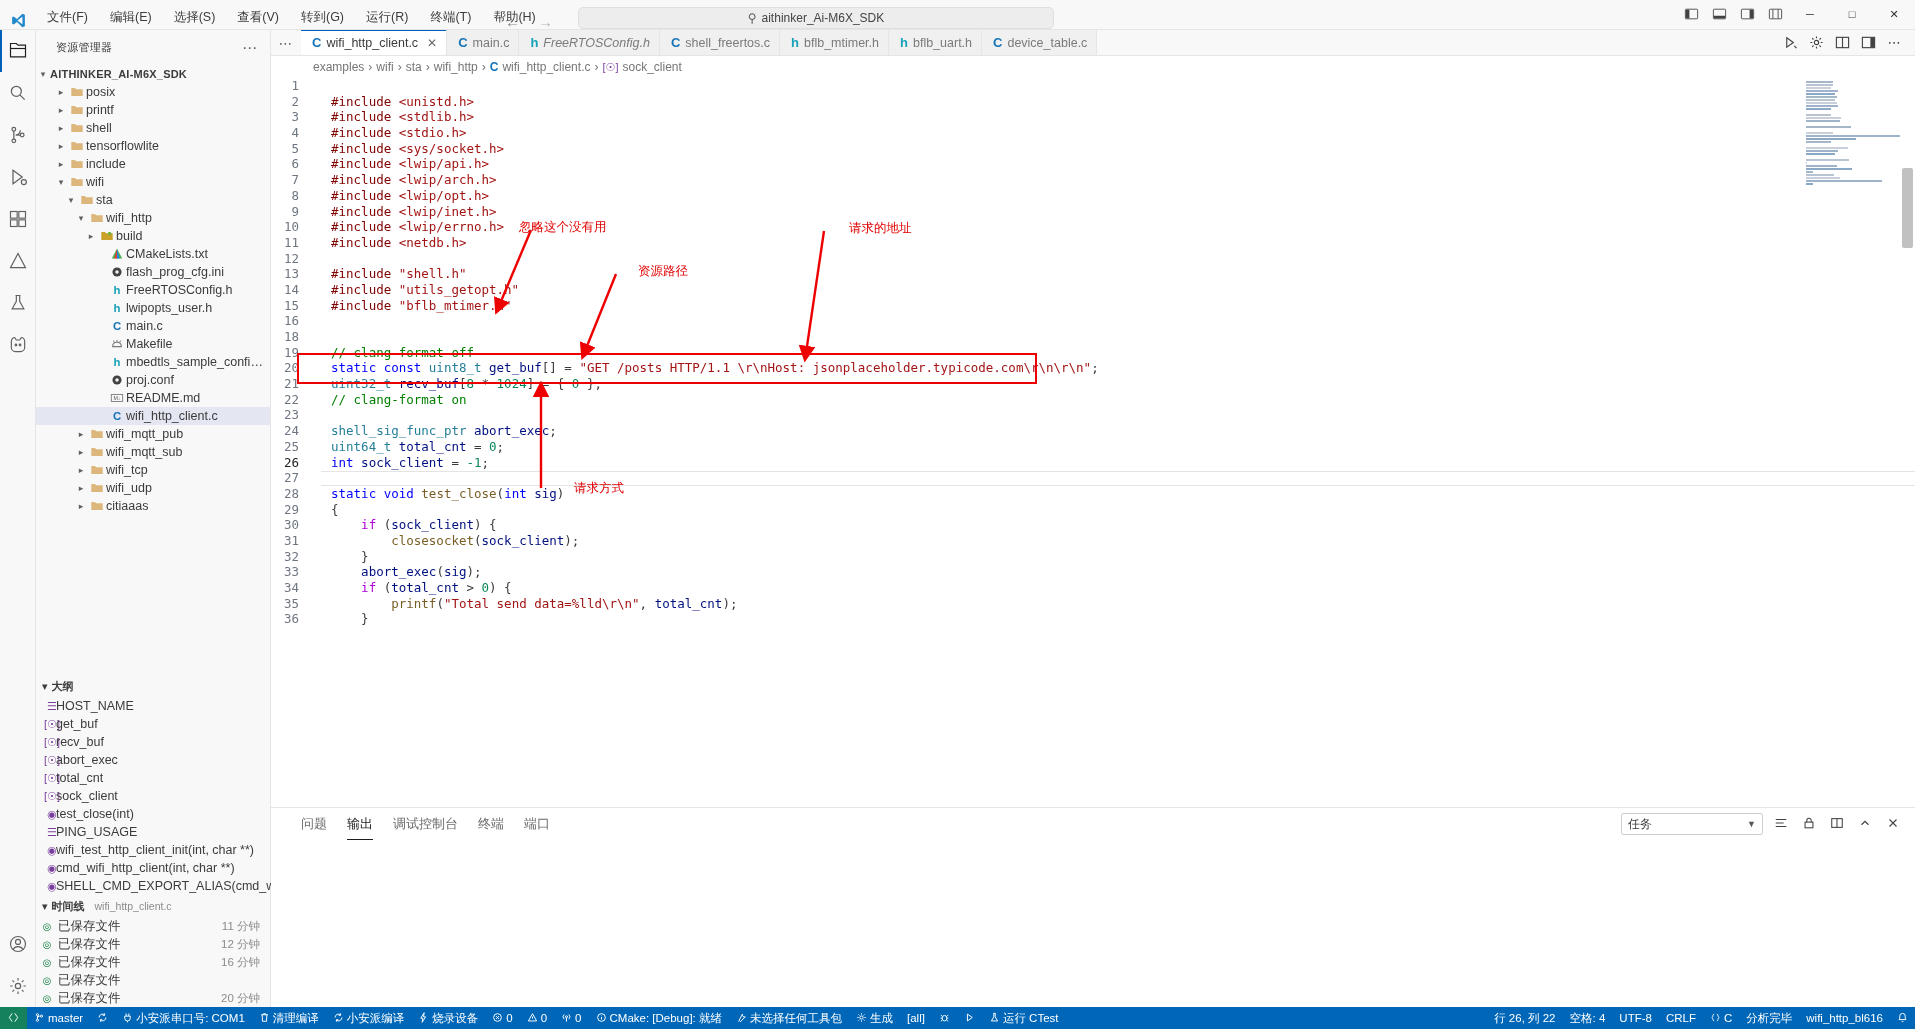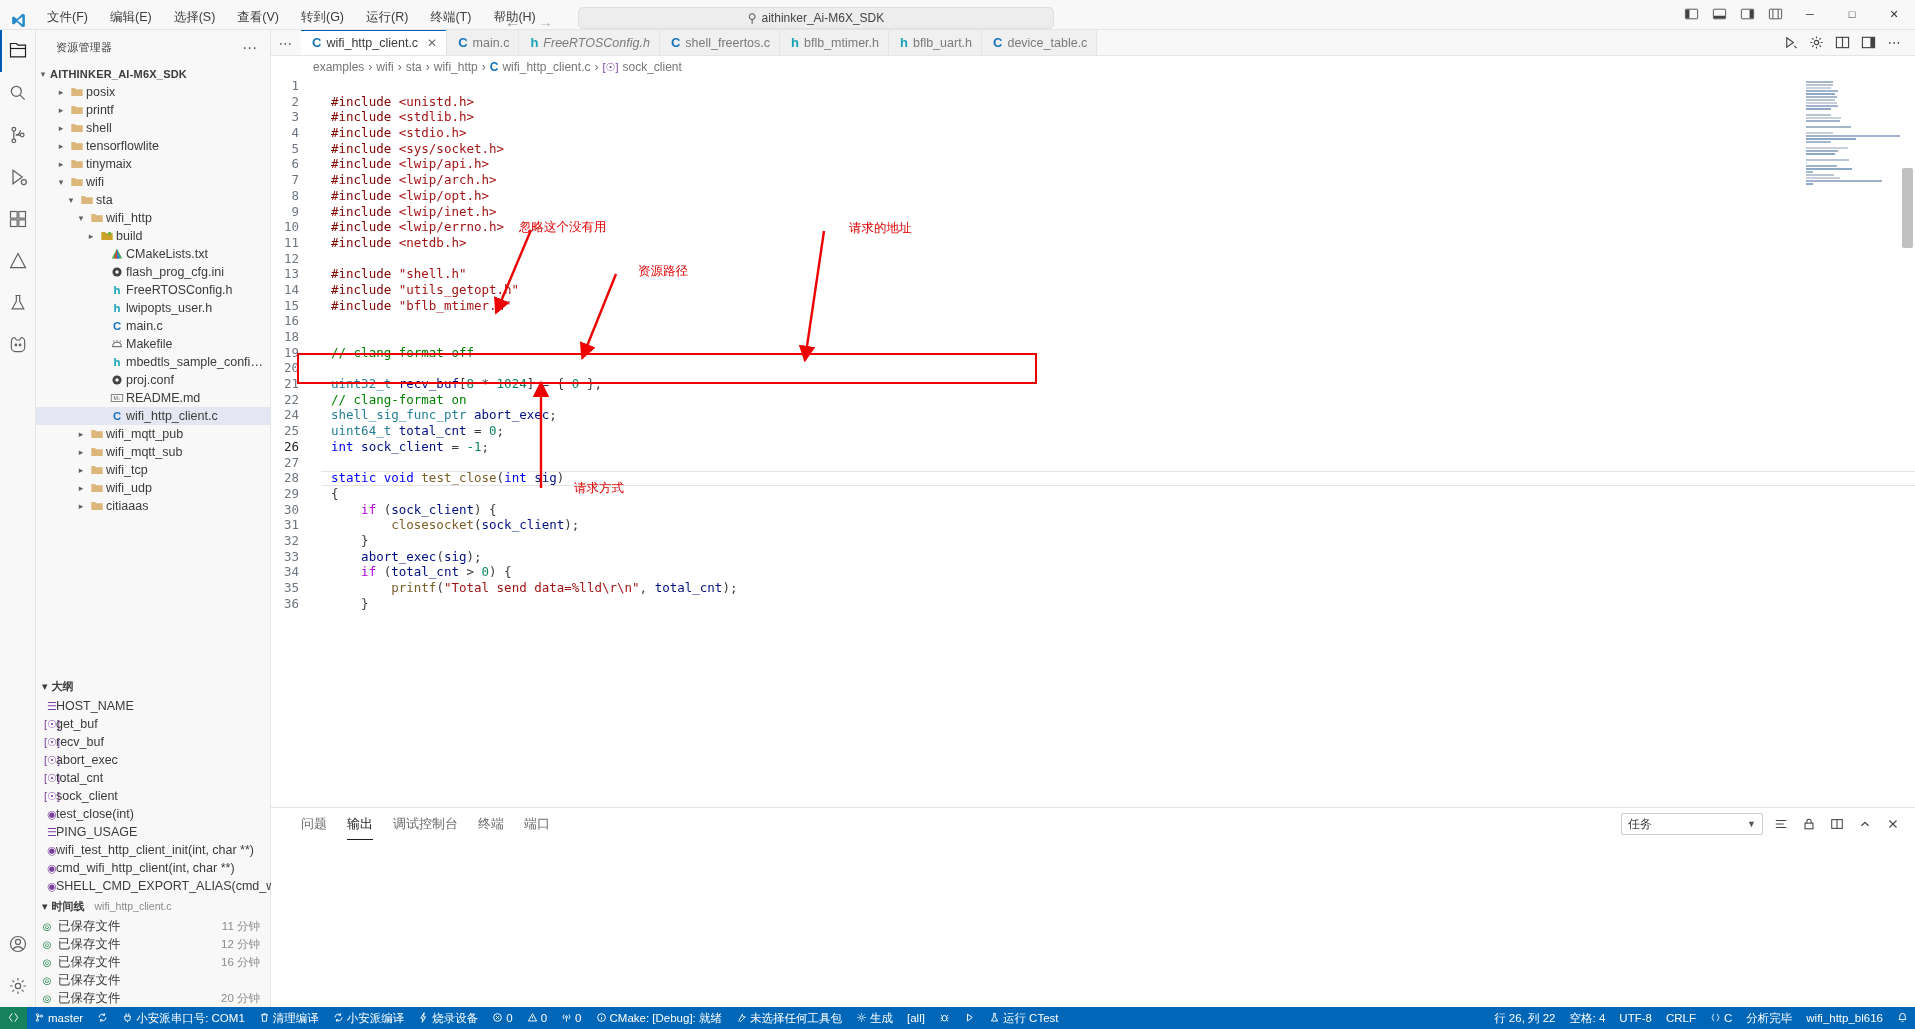--- a/index.html
+++ b/index.html
@@ -147,21 +147,21 @@
   .anno { position: absolute; color: #e00000; font-size: 12.5px; font-family: "DejaVu Sans", sans-serif; white-space: nowrap; }
   .redbox { position: absolute; border: 2px solid #ee0000; pointer-events: none; }
   .ovl { position: absolute; left: 0; top: 0; width: 100%; height: 100%; pointer-events: none; }
 
   
   .panel { height: 200px; border-top: 1px solid #e5e5e5; background: #ffffff; display: flex; flex-direction: column; flex: none; }
   .panel-head { height: 32px; display: flex; align-items: center; padding-left: 20px; flex: none; }
   .ptab { font-size: 13px; color: #6b6b6b; padding: 0 10px; height: 32px; display: flex; align-items: center; position: relative; }
   .ptab.active { color: #1f1f1f; }
   .ptab.active:after { content: ""; position: absolute; left: 10px; right: 10px; bottom: 0; height: 1px; background: #1f1f1f; }
-  .panel-right { margin-left: auto; display: flex; align-items: center; gap: 8px; padding-right: 12px; }
+  .panel-right { margin-left: auto; display: flex; gap: 8px; padding-right: 12px; }
   .psel {
     width: 142px; height: 22px; background: #ffffff; border: 1px solid #cecece; border-radius: 2px;
     display: flex; align-items: center; padding: 0 6px; font-size: 12px; color: #3b3b3b;
   }
   .psel .cd { margin-left: auto; font-size: 9px; color: #555; }
   .pico { width: 20px; height: 20px; display: flex; align-items: center; justify-content: center; color: #424242; }
   .pico svg { width: 14px; height: 14px; }
   .panel-body { flex: 1; }
 
   
@@ -356,21 +356,21 @@
             </span>
             <span class="lbl">tensorflowlite</span>
           </div>
           <div class="row" style="padding-left: 18px;">
             <span class="twisty">▸</span>
             <span class="ficon">
               <svg viewBox="0 0 16 16">
                 <path d="M1.5 3.5h4.2l1.2 1.4h7.6v7.6H1.5z" fill="#dcb67a"></path>
               </svg>
             </span>
-            <span class="lbl">tinymaix</span>
+            <span class="lbl">include</span>
           </div>
           <div class="row" style="padding-left: 18px;">
             <span class="twisty">▾</span>
             <span class="ficon">
               <svg viewBox="0 0 16 16">
                 <path d="M1.5 3.5h4.2l1.2 1.4h7.6v7.6H1.5z" fill="#dcb67a"></path>
               </svg>
             </span>
             <span class="lbl">wifi</span>
           </div>
@@ -734,23 +734,24 @@
             <div class="line"><span class="ln">9</span><span class="ctext"><span class="pp">#include </span><span class="str">&lt;lwip/inet.h&gt;</span></span></div>
             <div class="line"><span class="ln">10</span><span class="ctext"><span class="pp">#include </span><span class="str">&lt;lwip/errno.h&gt;</span></span></div>
             <div class="line"><span class="ln">11</span><span class="ctext"><span class="pp">#include </span><span class="str">&lt;netdb.h&gt;</span></span></div>
             <div class="line"><span class="ln">12</span><span class="ctext"></span></div>
             <div class="line"><span class="ln">13</span><span class="ctext"><span class="pp">#include </span><span class="str">"shell.h"</span></span></div>
             <div class="line"><span class="ln">14</span><span class="ctext"><span class="pp">#include </span><span class="str">"utils_getopt.h"</span></span></div>
             <div class="line"><span class="ln">15</span><span class="ctext"><span class="pp">#include </span><span class="str">"bflb_mtimer.h"</span></span></div>
             <div class="line"><span class="ln">16</span><span class="ctext"></span></div>
             <div class="line"><span class="ln">18</span><span class="ctext"></span></div>
             <div class="line"><span class="ln">19</span><span class="ctext"><span class="cmt">// clang-format off</span></span></div>
-            <div class="line"><span class="ln">20</span></div>
+            <div class="line"><span class="ln">20</span><span class="ctext"><span class="k">static </span><span class="k">const </span><span class="typ">uint8_t </span><span class="id">get_buf</span><span class="pl">[] = </span><span class="str">"GET /posts HTTP/1.1 \r\nHost: jsonplaceholder.typicode.com\r\n\r\n"</span><span class="pl">;</span></span></div>
             <div class="line"><span class="ln">21</span><span class="ctext"><span class="typ">uint32_t </span><span class="id">recv_buf</span><span class="pl">[</span><span class="num">8</span><span class="pl"> * </span><span class="num">1024</span><span class="pl">] = { </span><span class="num">0</span><span class="pl"> };</span></span></div>
             <div class="line"><span class="ln">22</span><span class="ctext"><span class="cmt">// clang-format on</span></span></div>
+            <div class="line"><span class="ln">23</span><span class="ctext"></span></div>
             <div class="line"><span class="ln">24</span><span class="ctext"><span class="typ">shell_sig_func_ptr </span><span class="id">abort_exec</span><span class="pl">;</span></span></div>
             <div class="line"><span class="ln">25</span><span class="ctext"><span class="typ">uint64_t </span><span class="id">total_cnt</span><span class="pl"> = </span><span class="num">0</span><span class="pl">;</span></span></div>
             <div class="line"><span class="ln cur">26</span><span class="ctext"><span class="k">int </span><span class="id">sock_client</span><span class="pl"> = </span><span class="num">-1</span><span class="pl">;</span></span></div>
             <div class="line"><span class="ln">27</span><span class="ctext"></span></div>
             <div class="line"><span class="ln">28</span><span class="ctext"><span class="k">static </span><span class="k">void </span><span class="fn">test_close</span><span class="pl">(</span><span class="k">int </span><span class="id">sig</span><span class="pl">)</span></span></div>
             <div class="line"><span class="ln">29</span><span class="ctext"><span class="pl">{</span></span></div>
             <div class="line"><span class="ln">30</span><span class="ctext"><span class="pl">    </span><span class="ctl">if </span><span class="pl">(</span><span class="id">sock_client</span><span class="pl">) {</span></span></div>
             <div class="line"><span class="ln">31</span><span class="ctext"><span class="pl">        </span><span class="fn">closesocket</span><span class="pl">(</span><span class="id">sock_client</span><span class="pl">);</span></span></div>
             <div class="line"><span class="ln">32</span><span class="ctext"><span class="pl">    }</span></span></div>
             <div class="line"><span class="ln">33</span><span class="ctext"><span class="pl">    </span><span class="id">abort_exec</span><span class="pl">(</span><span class="id">sig</span><span class="pl">);</span></span></div>

